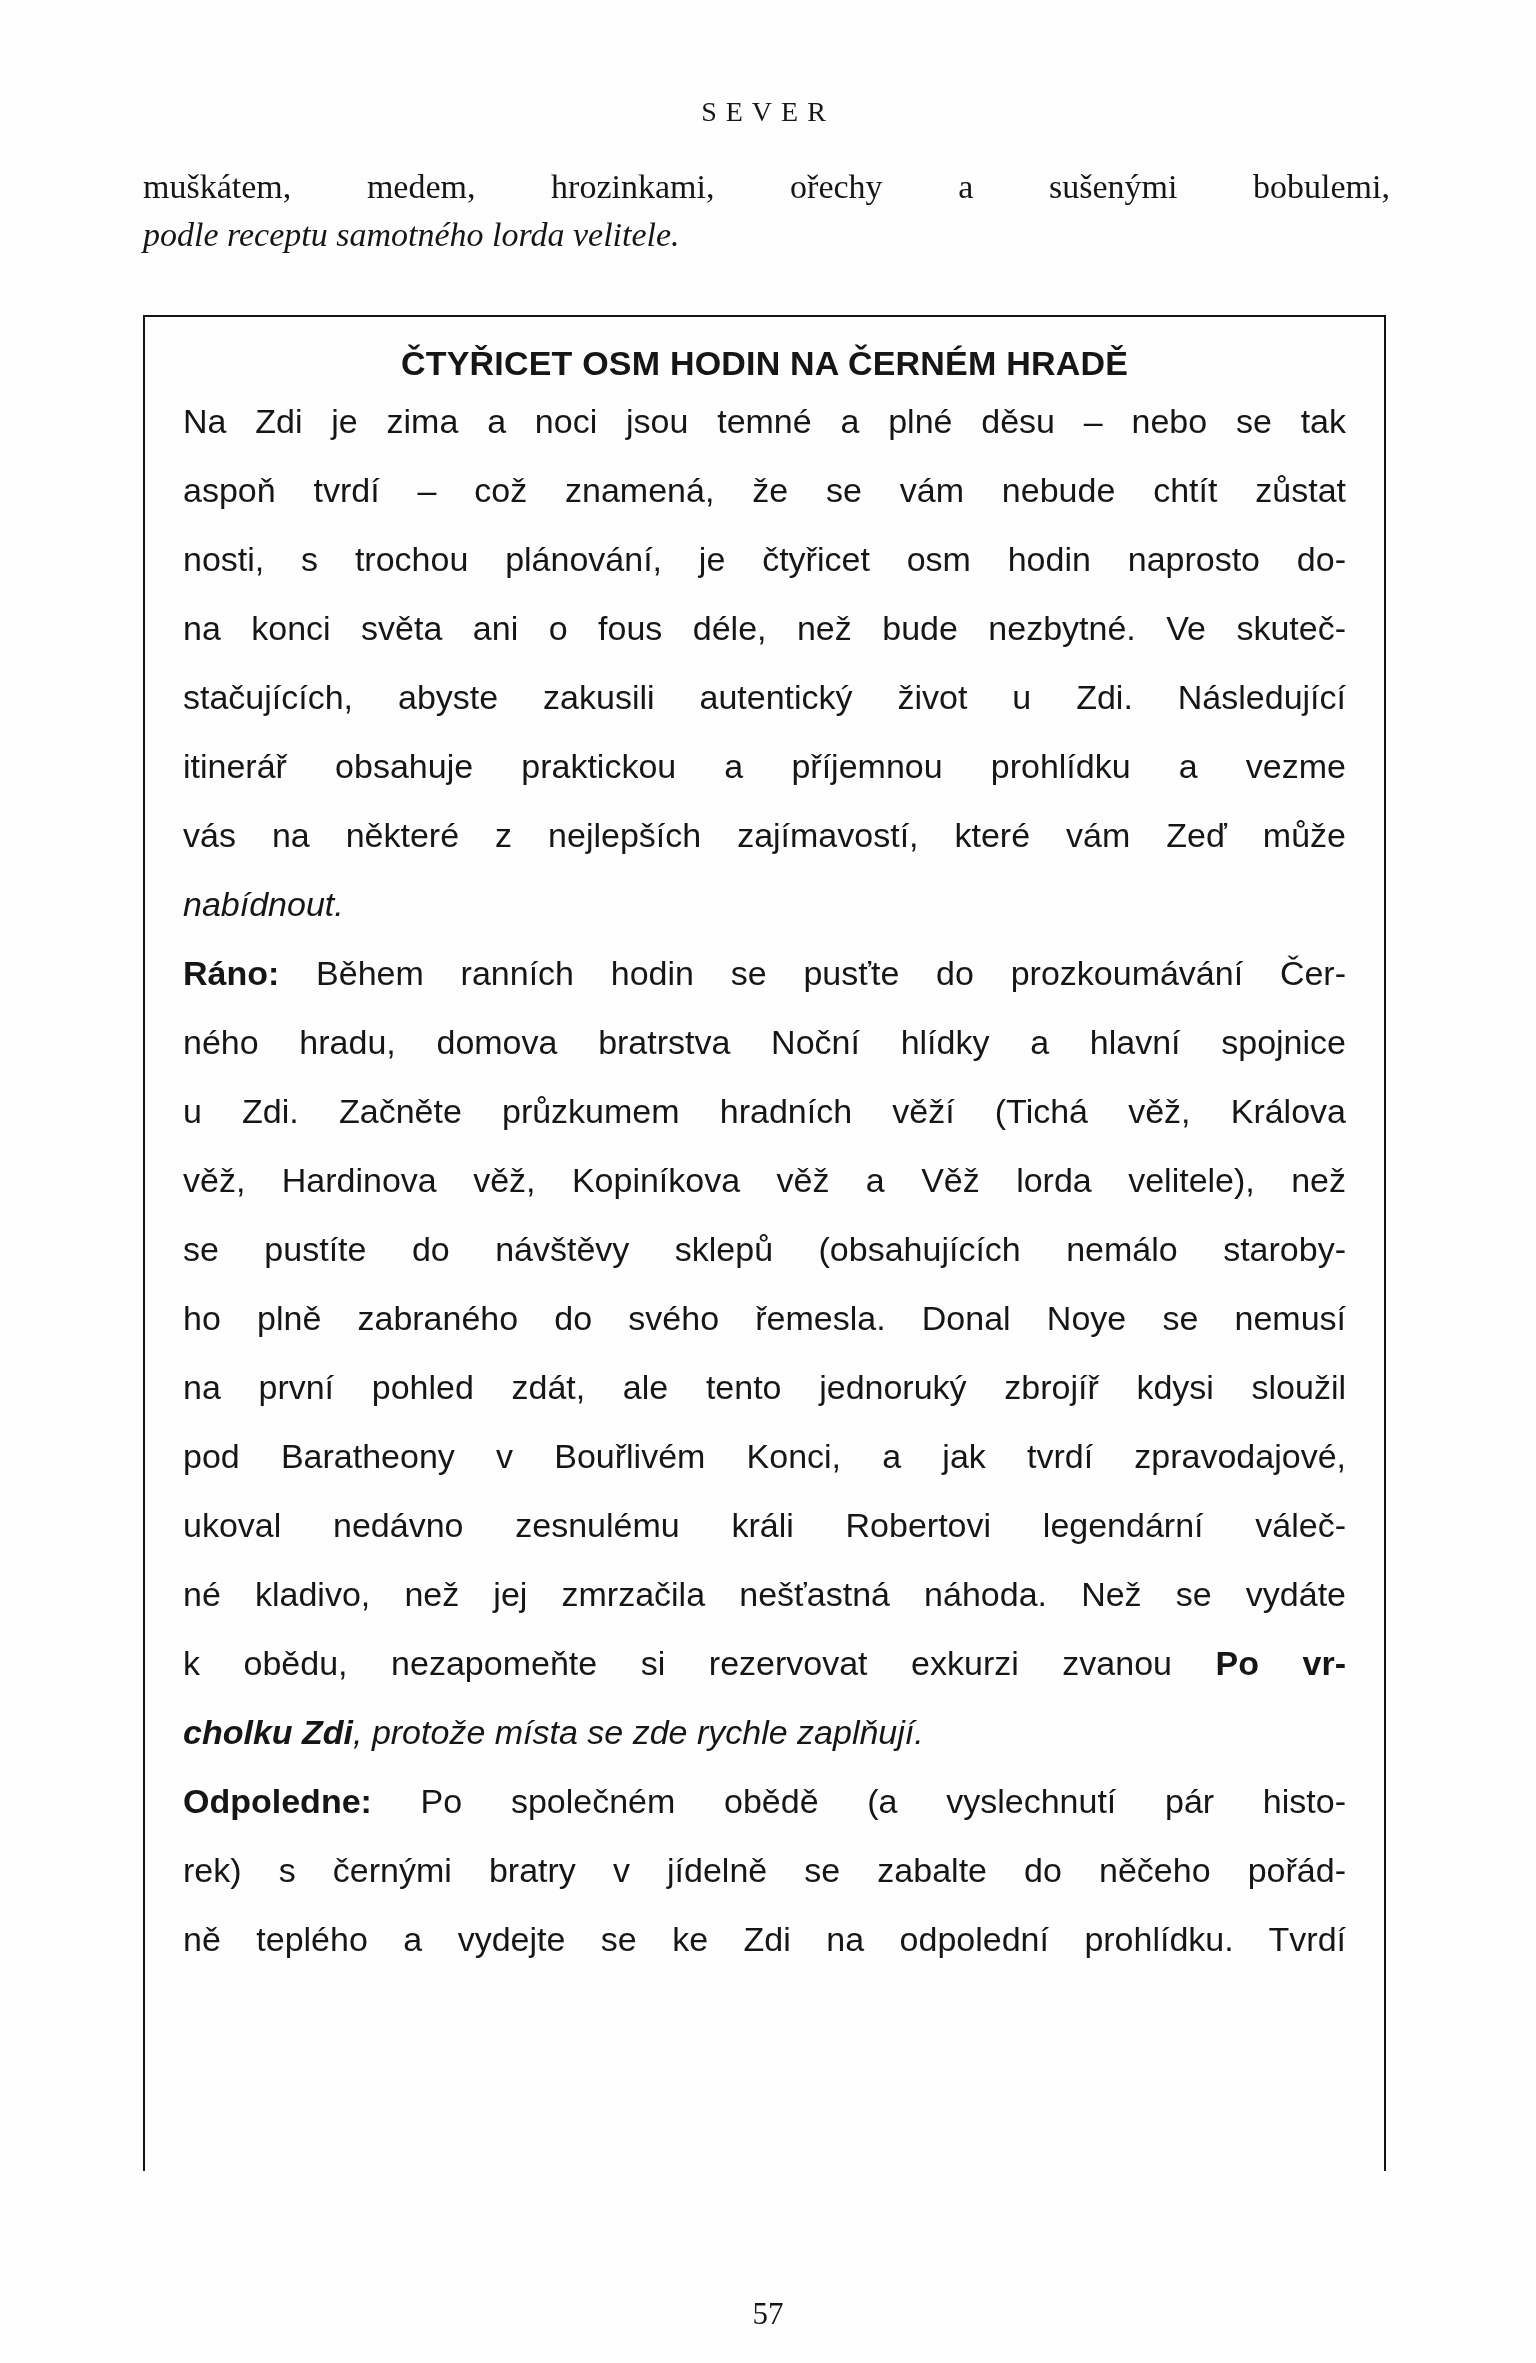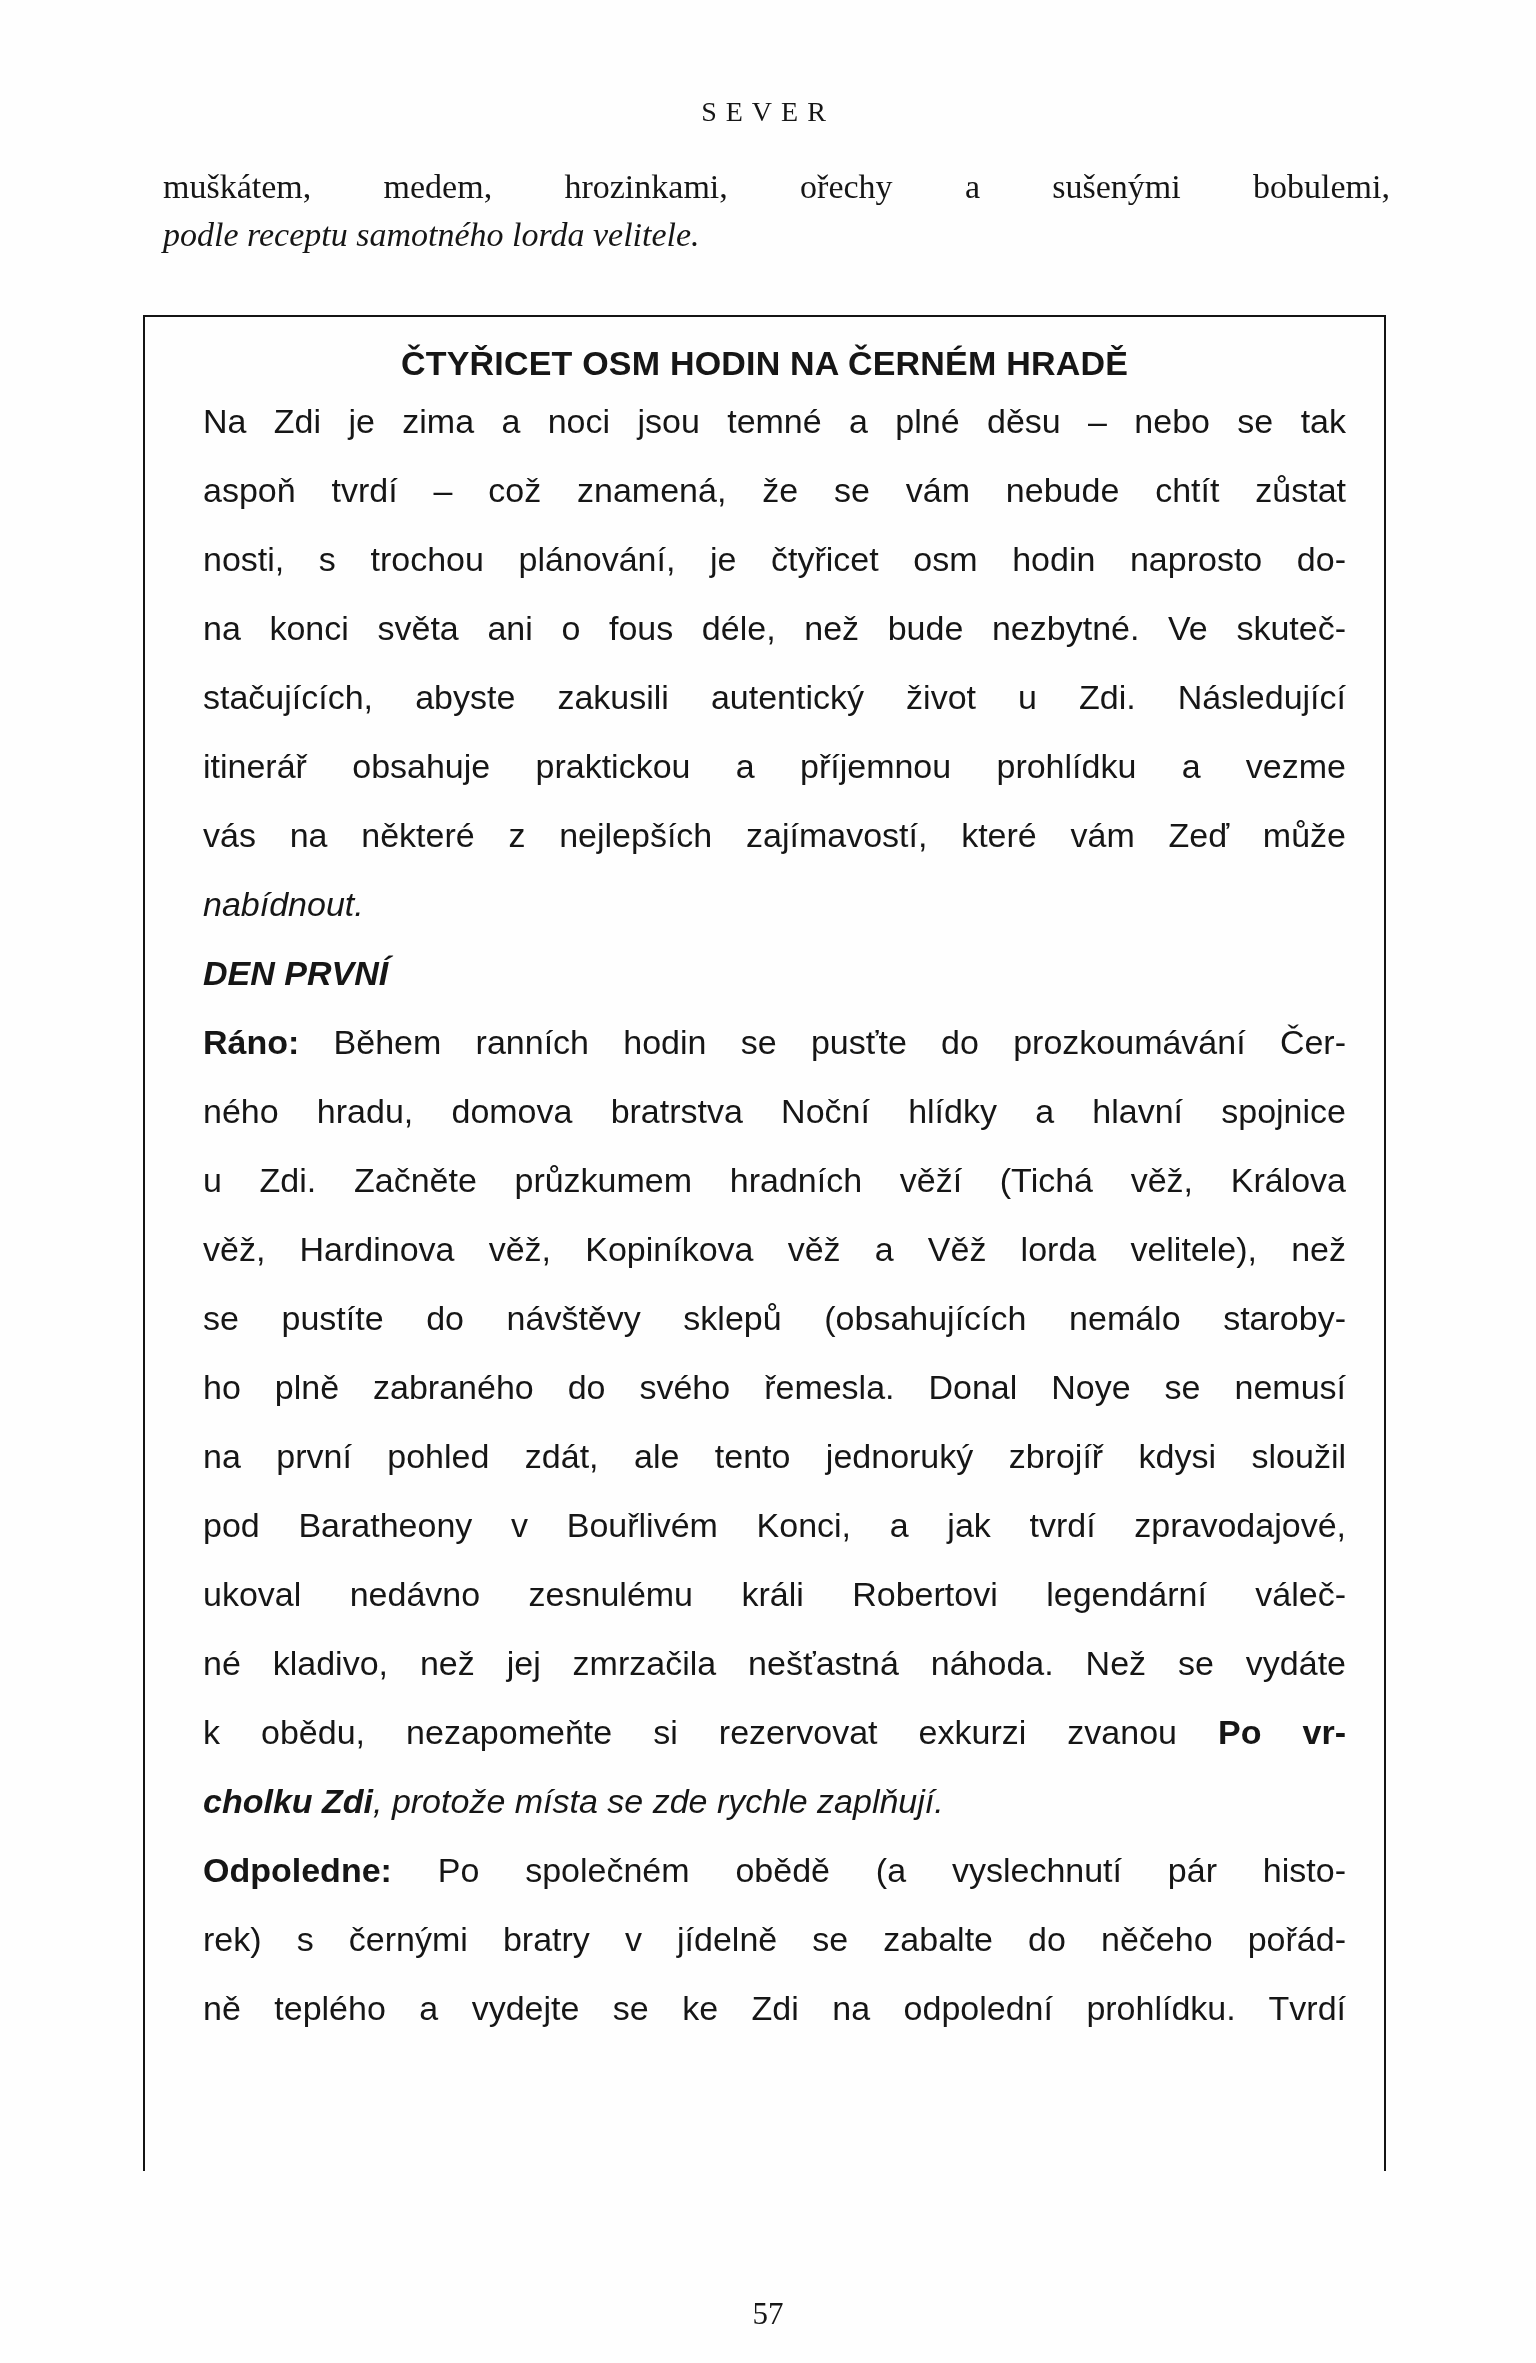--- a/index.html
+++ b/index.html
@@ -52,21 +52,20 @@
     text-align: center;
     font-weight: bold;
     font-size: 34px;
     line-height: 48px;
     letter-spacing: 0.2px;
   }
   .tline {
     font-size: 34px;
     line-height: 69px;
     white-space: normal;
-    margin-left: 20px;
   }
   .tline.j {
     text-align: justify;
     text-align-last: justify;
     -moz-text-align-last: justify;
   }
   .tline.l {
     text-align: left;
     text-align-last: left;
     font-style: italic;
@@ -106,21 +105,20 @@
     <div class="box-title">ČTYŘICET OSM HODIN NA ČERNÉM HRADĚ</div>
     <div class="box-body">
         <div class="tline j"><span>Na Zdi je zima a noci jsou temné a plné děsu – nebo se tak</span></div>
         <div class="tline j"><span>aspoň tvrdí – což znamená, že se vám nebude chtít zůstat</span></div>
         <div class="tline j"><span>nosti, s trochou plánování, je čtyřicet osm hodin naprosto do-</span></div>
         <div class="tline j"><span>na konci světa ani o fous déle, než bude nezbytné. Ve skuteč-</span></div>
         <div class="tline j"><span>stačujících, abyste zakusili autentický život u Zdi. Následující</span></div>
         <div class="tline j"><span>itinerář obsahuje praktickou a příjemnou prohlídku a vezme</span></div>
         <div class="tline j"><span>vás na některé z nejlepších zajímavostí, které vám Zeď může</span></div>
         <div class="tline l"><span>nabídnout.</span></div>
-        <div class="tline l"><span class="bold">DEN PRVNÍ</span></div>
         <div class="tline j"><span class="bold">Ráno:</span><span> Během ranních hodin se pusťte do prozkoumávání Čer-</span></div>
         <div class="tline j"><span>ného hradu, domova bratrstva Noční hlídky a hlavní spojnice</span></div>
         <div class="tline j"><span>u Zdi. Začněte průzkumem hradních věží (Tichá věž, Králova</span></div>
         <div class="tline j"><span>věž, Hardinova věž, Kopiníkova věž a Věž lorda velitele), než</span></div>
         <div class="tline j"><span>se pustíte do návštěvy sklepů (obsahujících nemálo staroby-</span></div>
         <div class="tline j"><span>ho plně zabraného do svého řemesla. Donal Noye se nemusí</span></div>
         <div class="tline j"><span>na první pohled zdát, ale tento jednoruký zbrojíř kdysi sloužil</span></div>
         <div class="tline j"><span>pod Baratheony v Bouřlivém Konci, a jak tvrdí zpravodajové,</span></div>
         <div class="tline j"><span>ukoval nedávno zesnulému králi Robertovi legendární váleč-</span></div>
         <div class="tline j"><span>né kladivo, než jej zmrzačila nešťastná náhoda. Než se vydáte</span></div>

